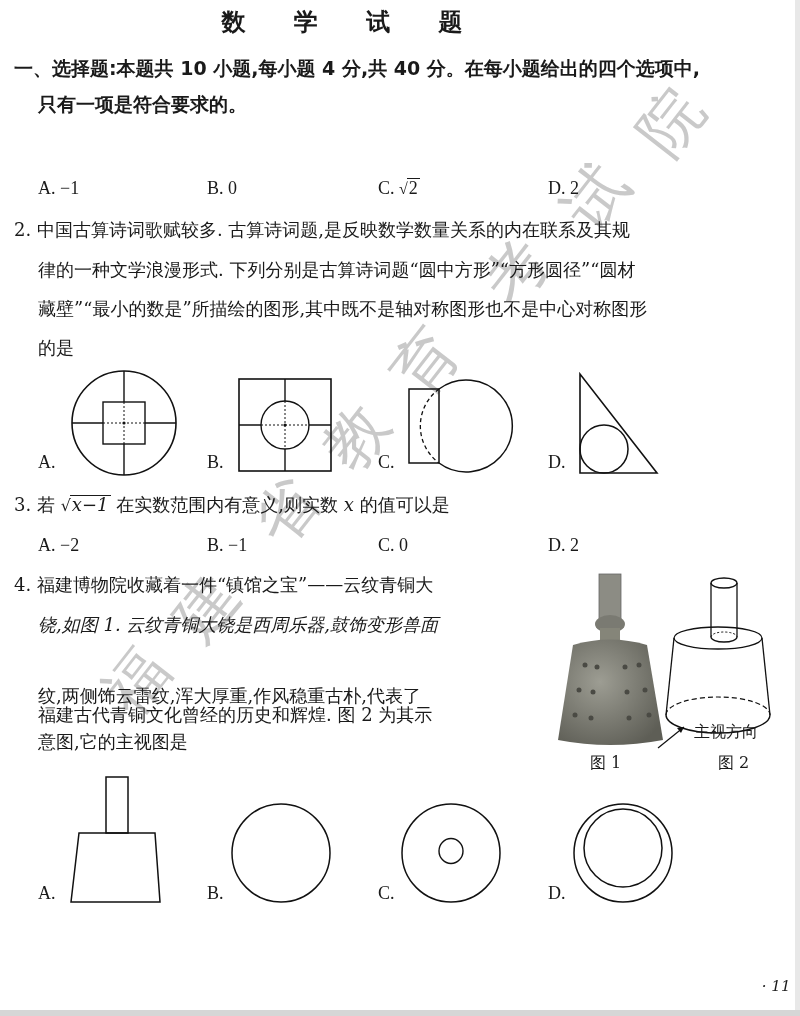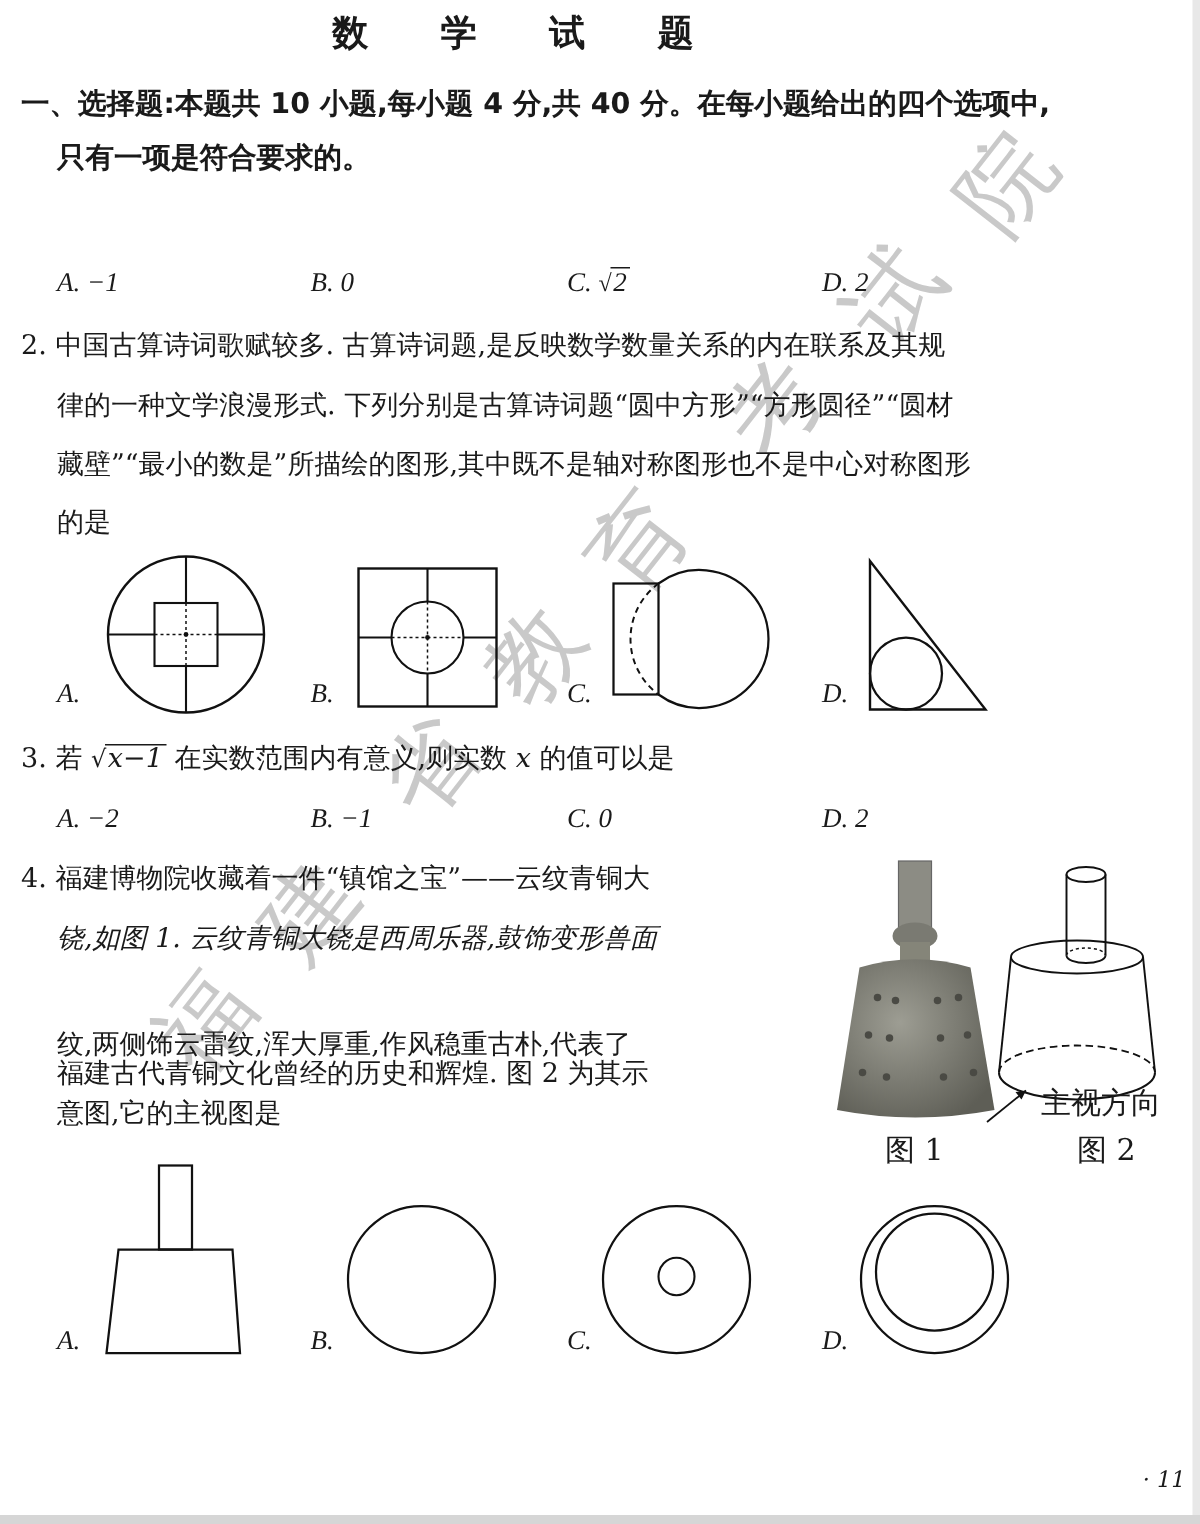--- a/index.html
+++ b/index.html
@@ -4,28 +4,28 @@
 <style>
   html,body{margin:0;padding:0;}
   body{width:800px;height:1016px;background:#ffffff;position:relative;overflow:hidden;
        font-family:"DejaVu Serif","Liberation Serif",serif;color:#1a1a1a;}
   .page{position:absolute;left:0;top:0;width:800px;height:1016px;}
   .abs{position:absolute;white-space:nowrap;}
   .title{left:0;width:704px;top:6px;text-align:center;font-size:24px;font-weight:bold;
          font-family:"DejaVu Sans","Liberation Sans",sans-serif;letter-spacing:20px;}
   .section{font-size:19px;font-weight:bold;font-family:"DejaVu Sans","Liberation Sans",sans-serif;}
   .q{font-size:18px;}
-  .opt{font-size:18px;font-family:"Liberation Serif","DejaVu Serif",serif;font-style:italic;}
+  .opt{font-size:18px;font-family:"Liberation Serif","DejaVu Serif",serif;}
   .sqrt{display:inline-block;border-top:1.3px solid #1a1a1a;padding:0 2px;line-height:1;margin-left:-1px;}
   .rad{font-size:16px;}
   .italic{font-style:italic;}
   svg{position:absolute;overflow:visible;}
   .wm{position:absolute;color:#b8b8b8;font-size:62px;font-family:"DejaVu Serif",serif;opacity:0.75;
       transform:rotate(-52deg);transform-origin:center;}
-  .caption{font-size:20px;}
+  .caption{font-size:16px;}
   .pageno{left:0;width:800px;text-align:right;top:977px;font-size:15px;font-style:italic;}
   .bottom-border{position:absolute;left:0;top:1010px;width:800px;height:6px;background:#d6d6d6;}
   .right-border{position:absolute;left:795px;top:0;width:5px;height:1016px;background:#e8e8e8;}
 </style>
 </head>
 <body>
 
 <div class="page">
 
   <div>

